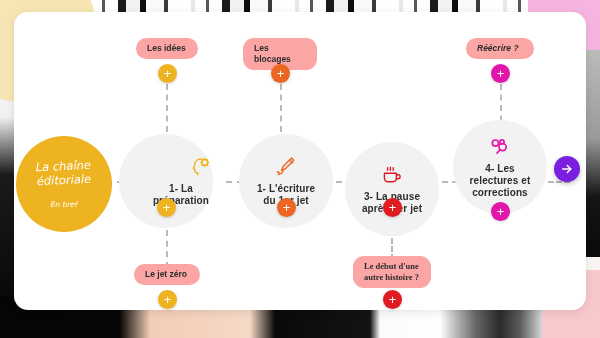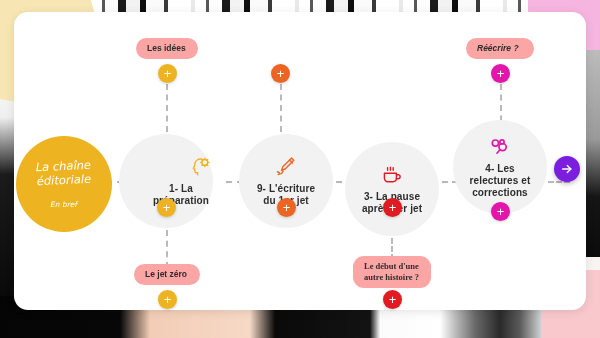--- a/index.html
+++ b/index.html
@@ -195,21 +195,21 @@
   <div class="stage" style="left:225px; top:122px;">
     <div class="stage-icon">
       <svg width="24" height="24" viewBox="0 0 24 24" fill="none" stroke="#ec6522" stroke-width="1.4" stroke-linecap="round" stroke-linejoin="round">
         <path d="M17.6 3.1 8.9 11.8l-1.4 3.6 3.6-1.4 8.7-8.7z"></path>
         <path d="M15.6 5.1l2.8 2.8"></path>
         <path d="M4.2 19.6c1.2-1.1 2.3-.4 3.3-1.1.9-.6.6-1.8 1.7-2.3"></path>
         <path d="M3.4 16.7c.9.2 1.7.7 2.2 1.5"></path>
       </svg>
     </div>
     <div class="stage-label">
-      <div>9- L'écriture</div>
+      <div>1- L'écriture</div>
       <div>du 1er jet</div>
     </div>
   </div>
   <div class="plus" style="left:263px; top:186px; background:#ec6522;">+</div>
 
   <div class="stage" style="left:331px; top:130px;">
     <div class="stage-icon">
       <svg width="24" height="24" viewBox="0 0 24 24" fill="none" stroke="#e01b22" stroke-width="1.4" stroke-linecap="round" stroke-linejoin="round">
         <path d="M4.4 10.2h12v5.1a3.4 3.4 0 0 1-3.4 3.4H7.8a3.4 3.4 0 0 1-3.4-3.4z"></path>
         <path d="M16.4 11.7h1.7a2 2 0 0 1 0 4h-1.7"></path>
@@ -236,20 +236,21 @@
       <div>4- Les</div>
       <div>relectures et</div>
       <div>corrections</div>
     </div>
   </div>
   <div class="plus" style="left:477px; top:190px; background:#e316ab;">+</div>
 
   <div class="pill" style="left:122px; top:26px; width:62px;">Les idées</div>
   <div class="plus" style="left:144px; top:52px; background:#eeb320;">+</div>
 
+  <div class="pill" style="left:229px; top:26px; width:74px;">Les blocages</div>
   <div class="plus" style="left:257px; top:52px; background:#ec6522;">+</div>
 
   <div class="pill" style="left:452px; top:26px; width:68px;font-style:italic;">Réécrire ?</div>
   <div class="plus" style="left:477px; top:52px; background:#e316ab;">+</div>
 
   <div class="pill" style="left:120px; top:252px; width:66px;">Le jet zéro</div>
   <div class="plus" style="left:144px; top:278px; background:#eeb320;">+</div>
 
   <div class="pill" style="left:339px; top:244px; width:78px;font-family:Liberation Serif, serif;">Le début d'une
 autre histoire ?</div>

